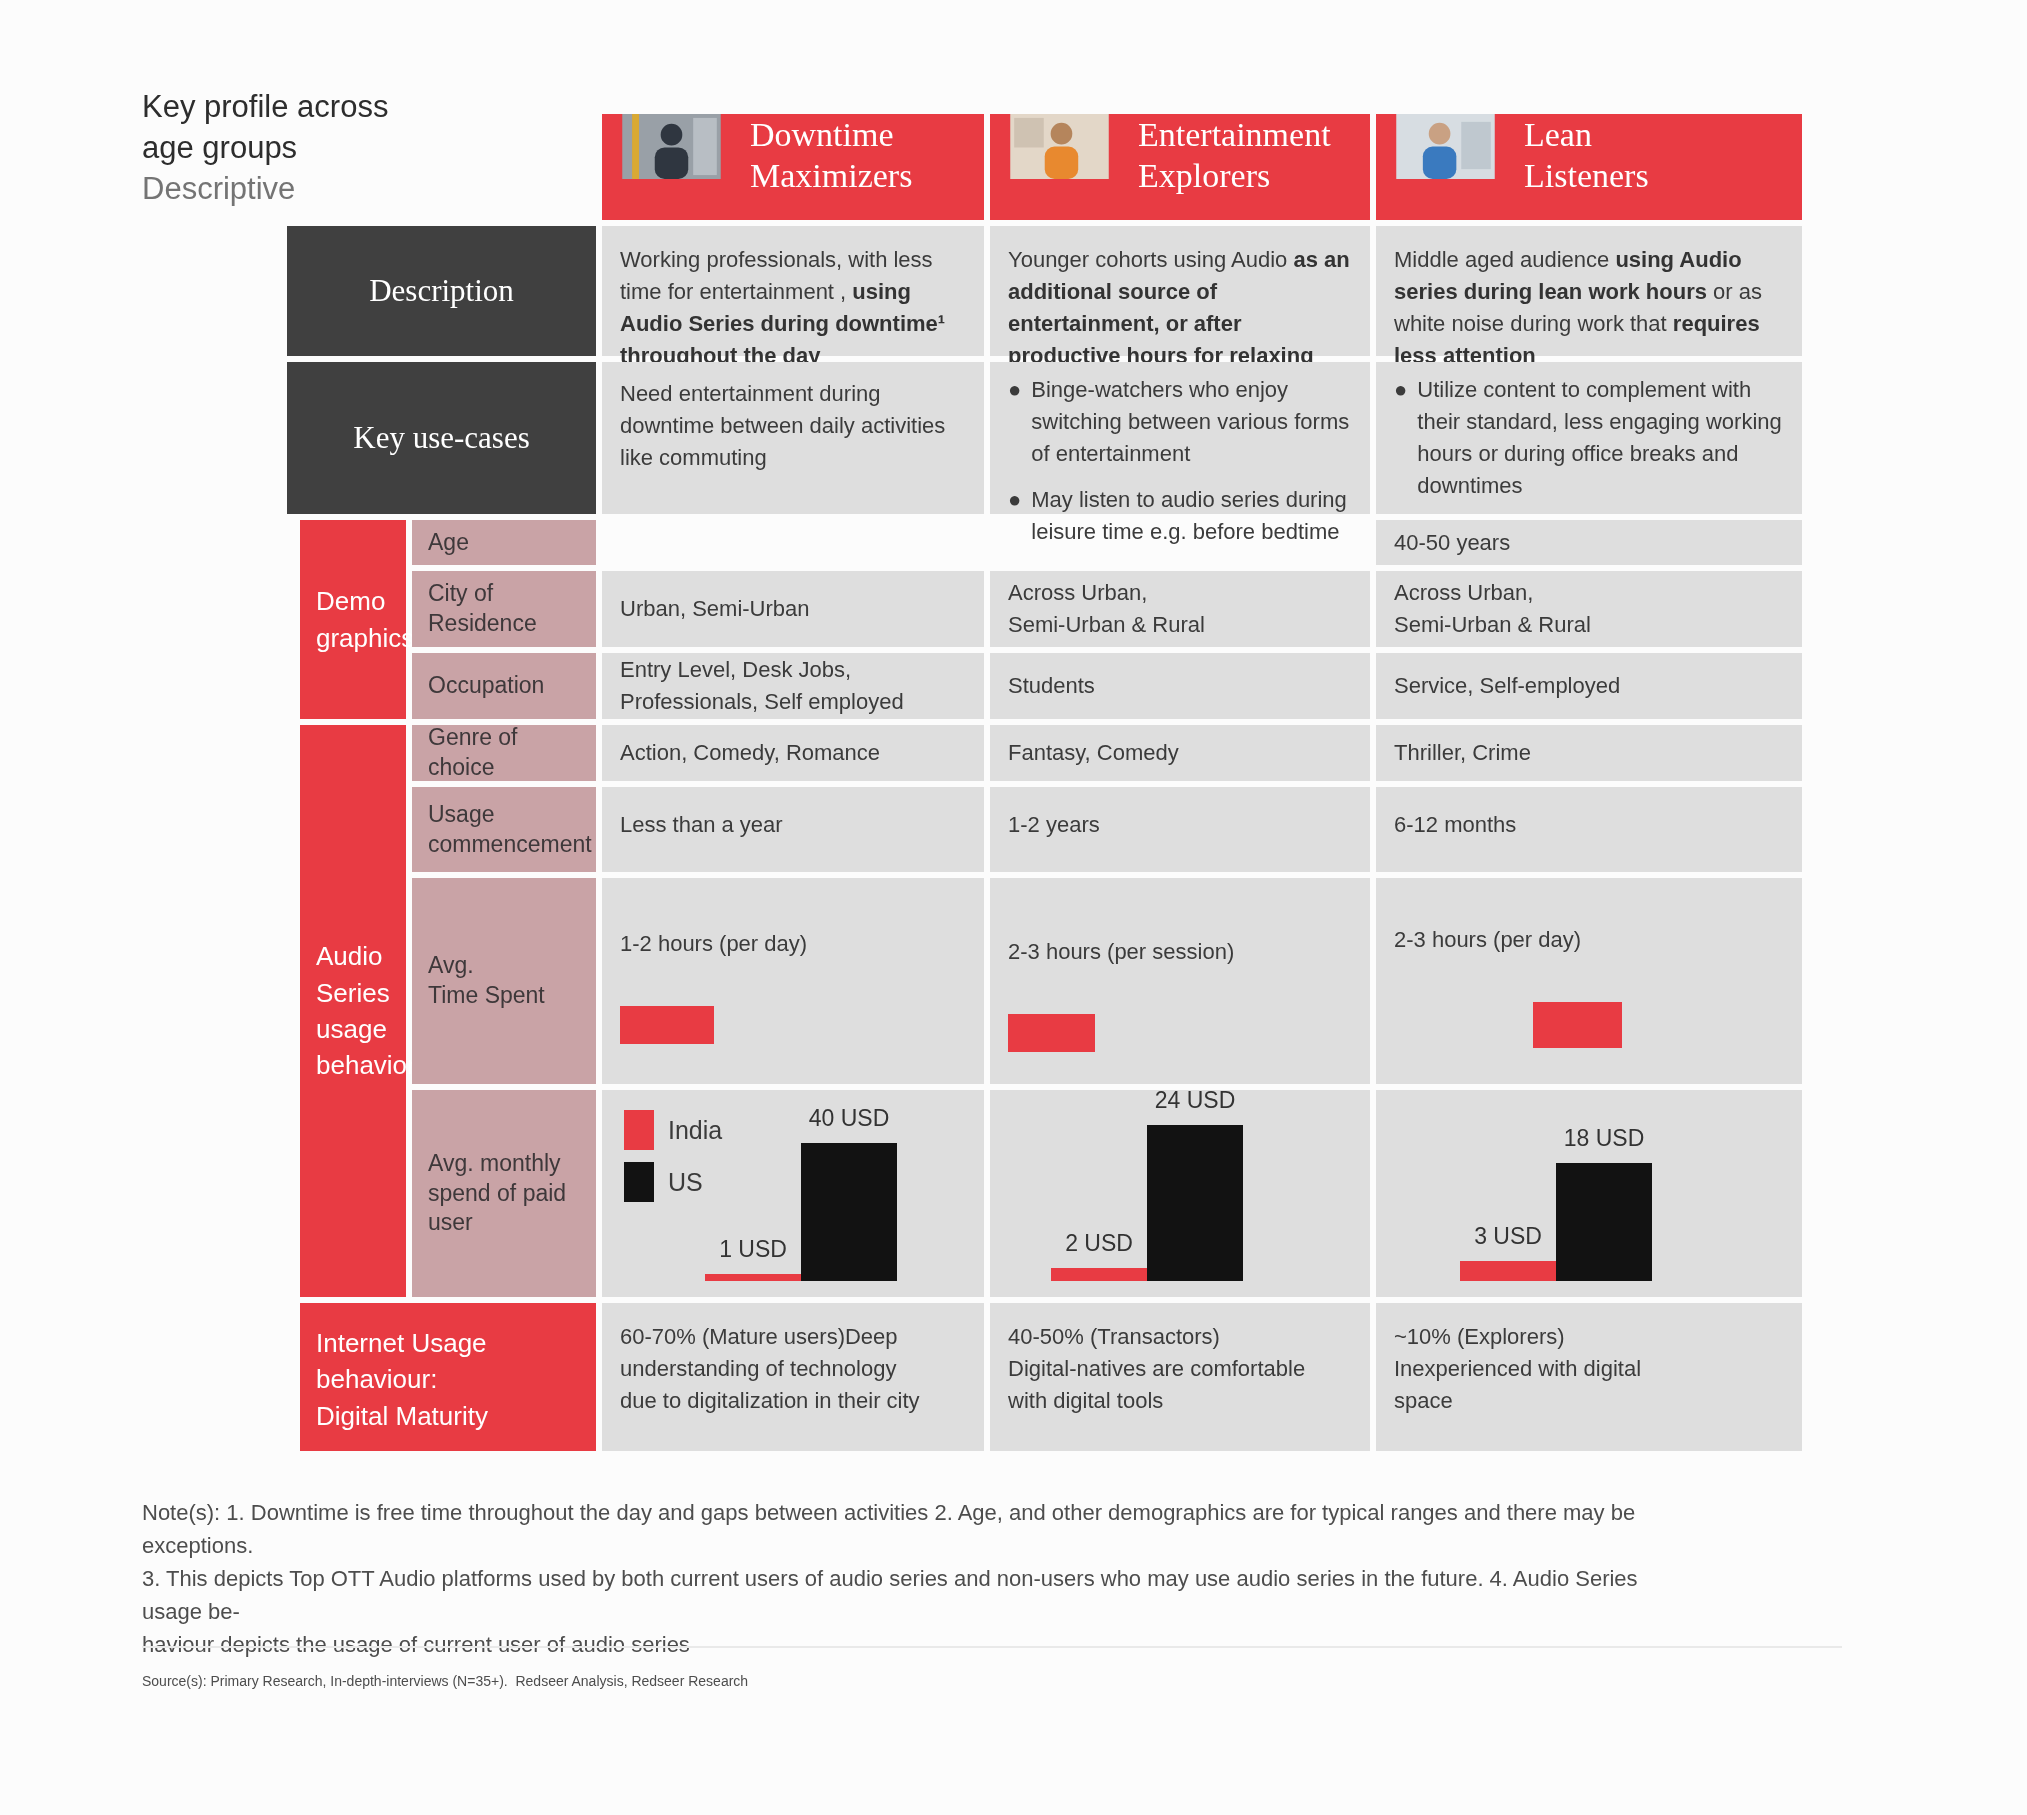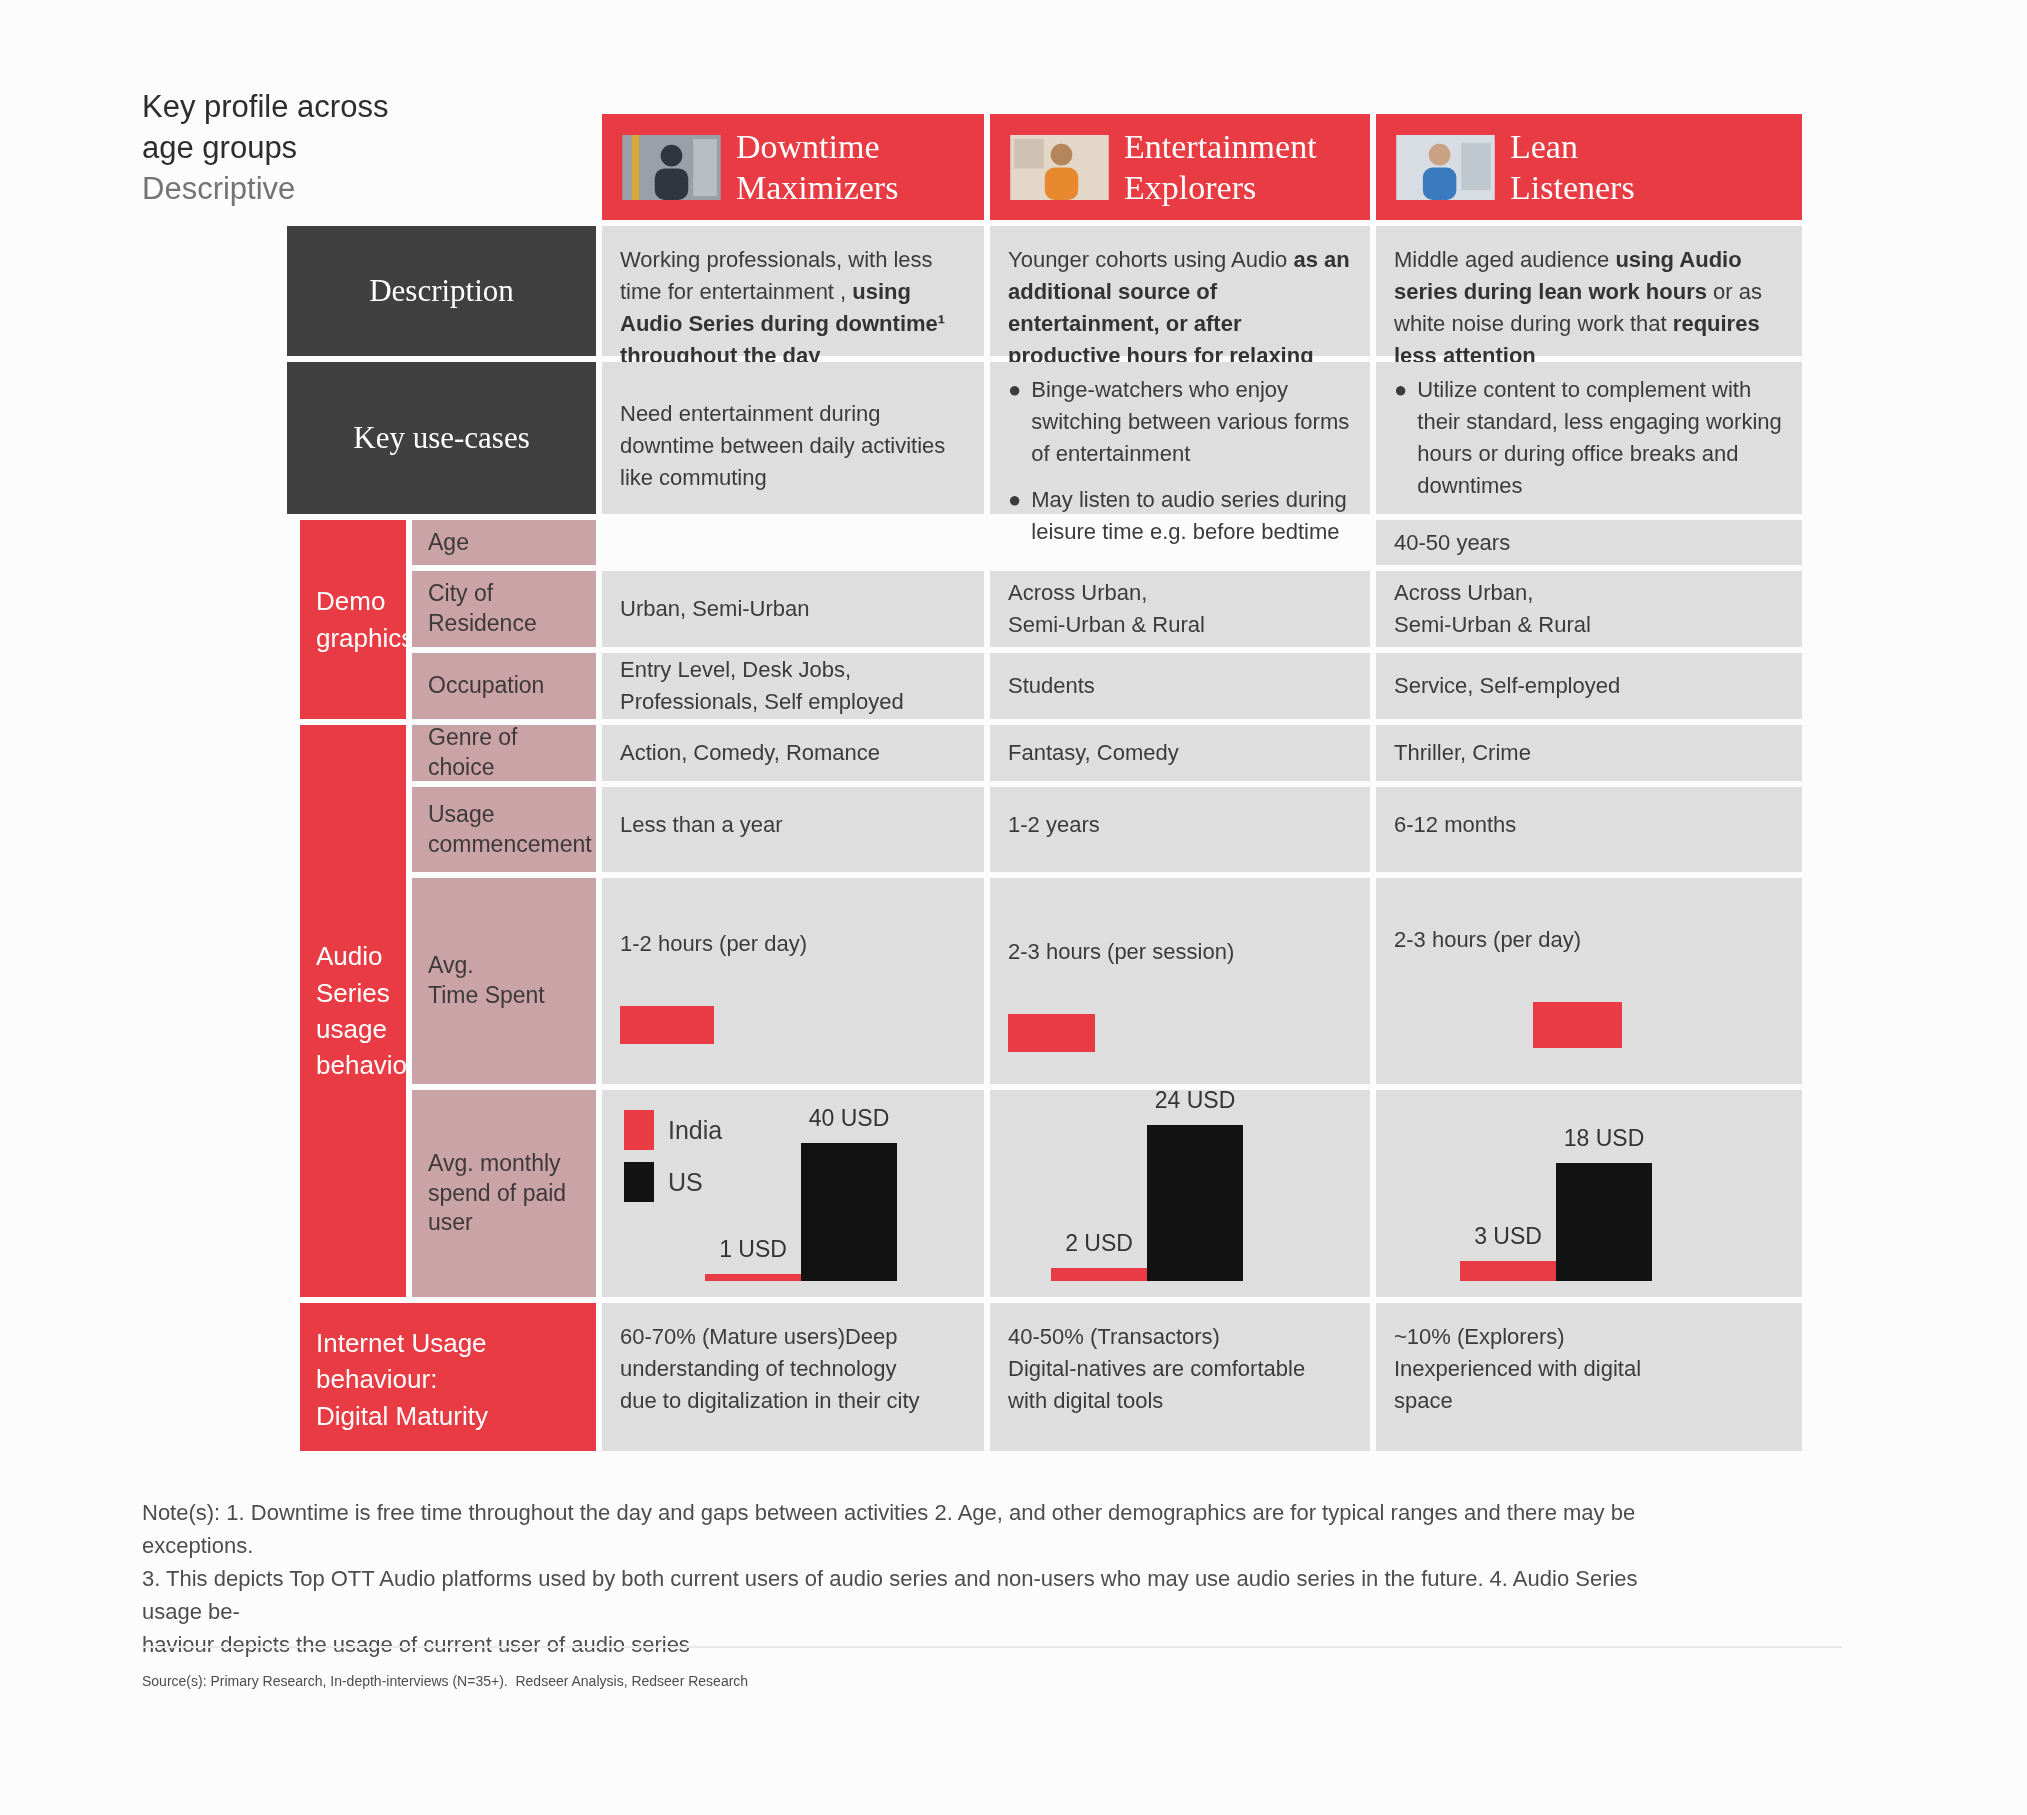--- a/index.html
+++ b/index.html
@@ -14,21 +14,21 @@
   .title-line{font-size:31px;line-height:1.32;color:#2D2D2D;font-weight:500;}
   .subtitle{font-size:31px;line-height:1.32;color:#747474;font-weight:400;}
 
   .grid{
     position:absolute;left:287px;top:114px;
     display:grid;
     grid-template-columns:119px 184px 382px 380px 426px;
     grid-template-rows:106px 130px 152px 45px 76px 66px 56px 85px 206px 207px 148px;
     gap:6px;
   }
-  .hcell{background:#E83B43;display:flex;align-items:center;padding-left:20px;gap:15px;}
+  .hcell{background:#E83B43;display:flex;align-items:flex-start;padding-left:20px;gap:29px;}
   .photo{width:99px;height:65px;flex:0 0 auto;display:block;}
   .hname{
     font-family:"Liberation Serif", serif;color:#FFFFFF;font-size:34px;
     line-height:1.22;white-space:pre-line;
   }
   .red-label{
     background:#404040;color:#FFFFFF;
     font-family:"Liberation Serif", serif;font-size:31px;
     display:flex;align-items:center;justify-content:center;text-align:center;
     white-space:pre-line;line-height:1.3;
@@ -122,21 +122,21 @@
     <div class="hname">Lean
 Listeners</div>
   </div>
 
   <div class="red-label" style="grid-row:2;grid-column:1/3">Description</div>
   <div class="cell" style="grid-row:2;grid-column:3"><span>Working professionals, with less time for entertainment , </span><b>using Audio Series during downtime¹ throughout the day</b></div>
   <div class="cell" style="grid-row:2;grid-column:4"><span>Younger cohorts using Audio </span><b>as an additional source of entertainment, or after productive hours for relaxing</b></div>
   <div class="cell" style="grid-row:2;grid-column:5"><span>Middle aged  audience </span><b>using Audio series during lean work hours</b><span> or as white noise during work that </span><b>requires less attention</b></div>
 
   <div class="red-label" style="grid-row:3;grid-column:1/3">Key use-cases</div>
-  <div class="cell" style="grid-row:3;grid-column:3;padding-top:36px">Need entertainment during downtime between daily activities like commuting</div>
+  <div class="cell" style="grid-row:3;grid-column:3;padding-top:16px">Need entertainment during downtime between daily activities like commuting</div>
   <div class="cell bullets" style="grid-row:3;grid-column:4">
     <div class="bullet">
       <span class="dot">●</span>
       <span>Binge-watchers who enjoy switching between various forms of entertainment</span>
     </div>
     <div class="bullet">
       <span class="dot">●</span>
       <span>May listen to audio series during leisure time e.g. before bedtime</span>
     </div>
   </div>

